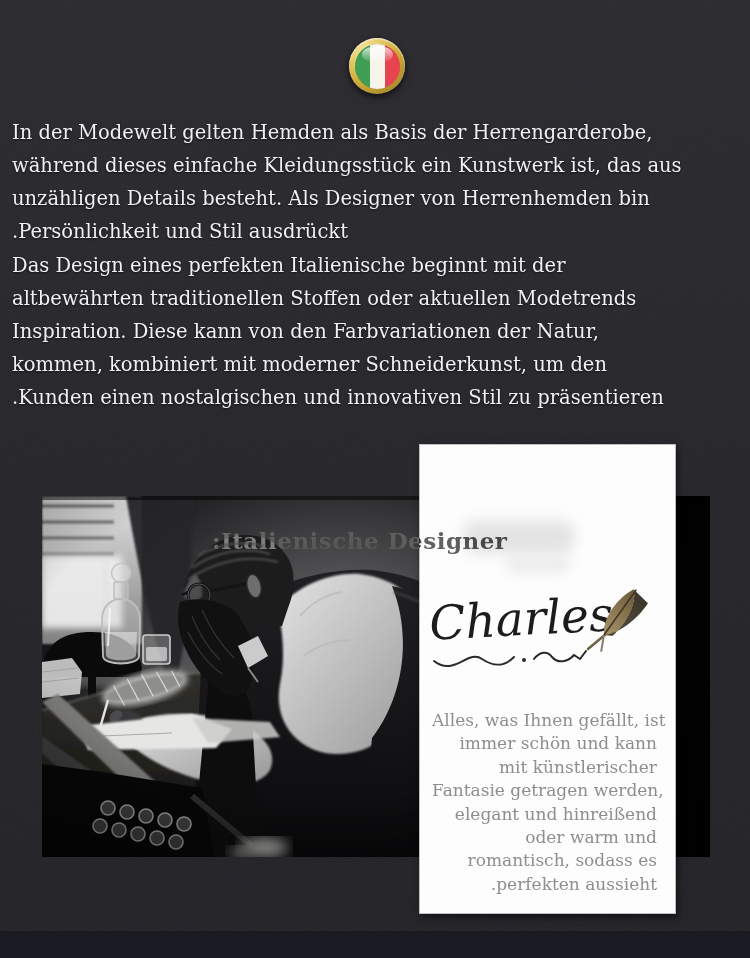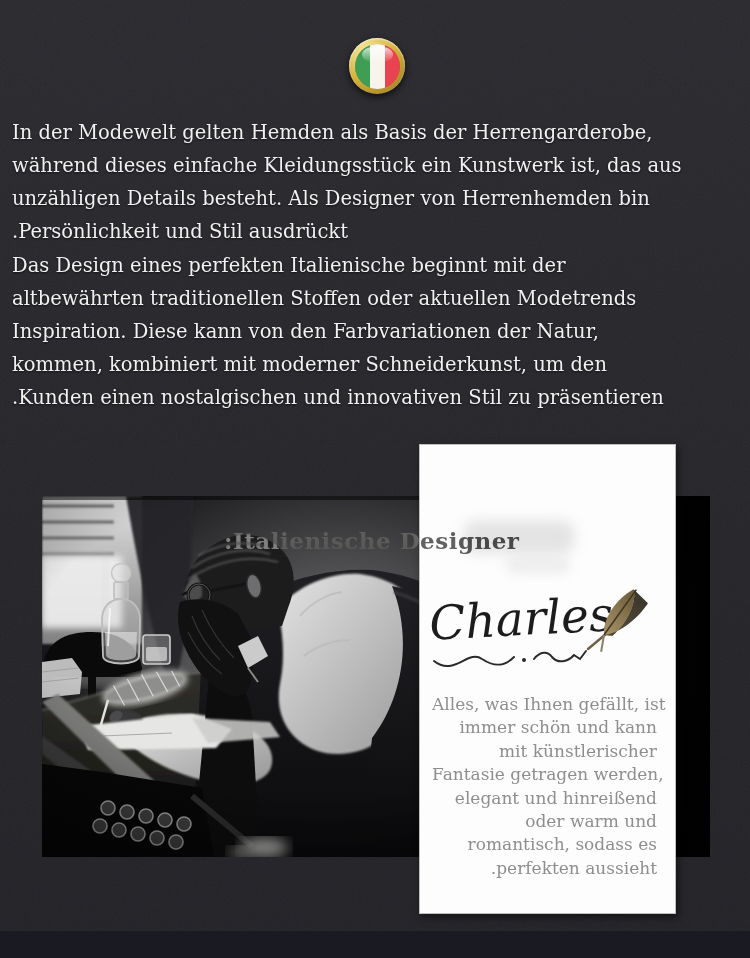--- a/index.html
+++ b/index.html
@@ -31,28 +31,28 @@
     font-size:19.5px;z-index:2;}
   .intro .line{height:33px;line-height:33px;white-space:nowrap;
     text-shadow:0 1px 2px rgba(0,0,0,.6);}
   .para2{margin-top:1px;}
 
   
   .photo{position:absolute;left:42px;top:496px;width:668px;height:361px;background:#0b0b0c;z-index:1;}
   .card{position:absolute;left:419px;top:444px;width:257px;height:470px;background:#fdfdfd;
     border:1px solid #bfbfbf;box-sizing:border-box;z-index:2;
     box-shadow:2px 3px 7px rgba(0,0,0,.5);}
-  .heading{position:absolute;left:224px;top:527px;margin:0;font-size:23px;font-weight:bold;
+  .heading{position:absolute;left:212px;top:527px;margin:0;font-size:23px;font-weight:bold;
     letter-spacing:.5px;color:#9c9c9c;mix-blend-mode:difference;z-index:5;white-space:nowrap;}
   .smudge{position:absolute;left:44px;top:76px;width:110px;height:32px;border-radius:10px;
     background:rgba(188,188,188,.4);filter:blur(7px);}
   .smudge2{position:absolute;left:86px;top:112px;width:64px;height:16px;border-radius:8px;
     background:rgba(200,200,200,.3);filter:blur(6px);}
   .sig-area{position:absolute;left:8px;top:118px;width:240px;height:130px;}
-  .quote{position:absolute;top:248px;left:12px;right:18px;text-align:right;color:#8e8e8e;
+  .quote{position:absolute;top:264px;left:12px;right:18px;text-align:right;color:#8e8e8e;
     font-size:17px;line-height:23.4px;}
   .quote .qline{white-space:nowrap;}
 </style>
 </head>
 <body>
 
 <div class="page">
 
   <svg class="noise" width="750" height="958">
     <filter id="noiseF">

